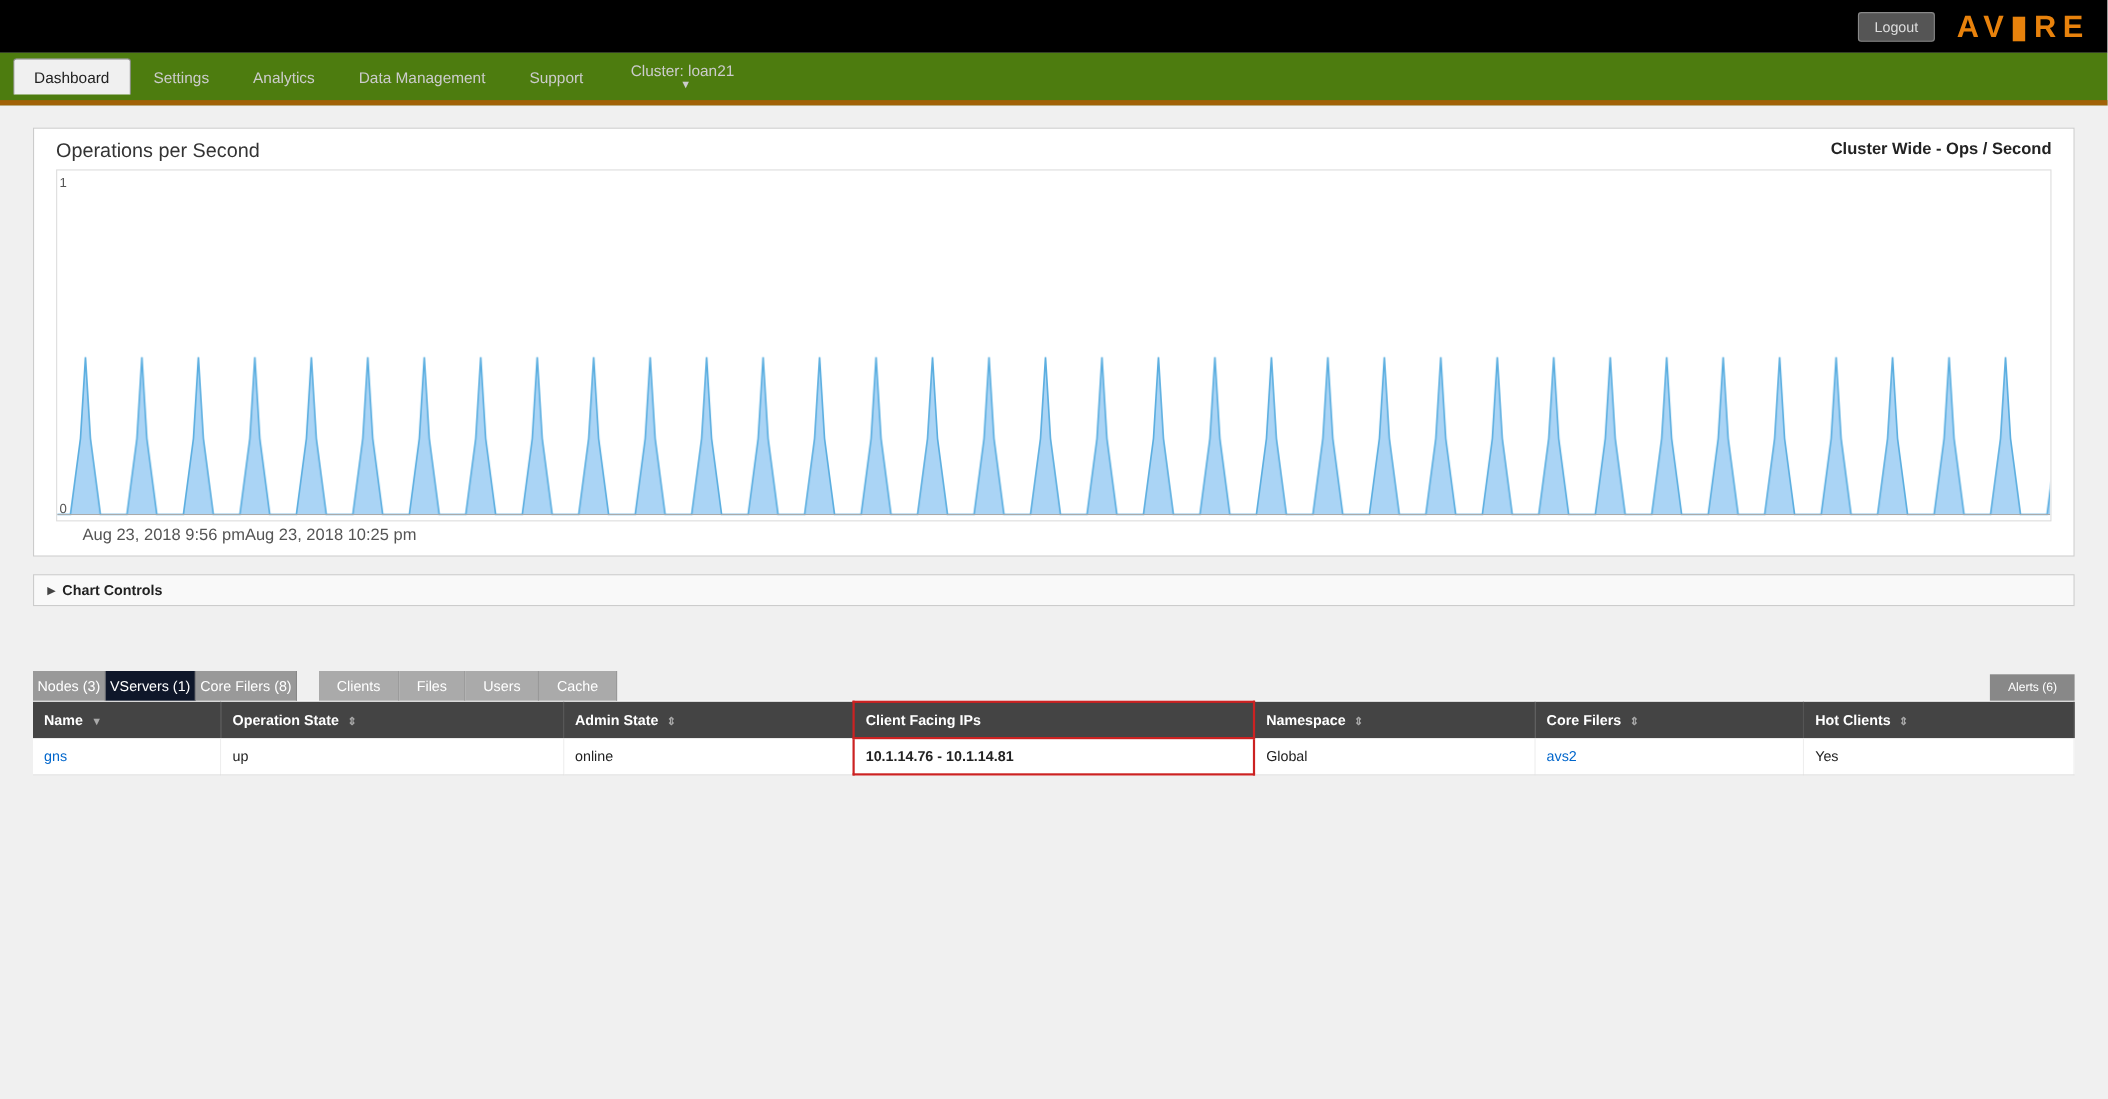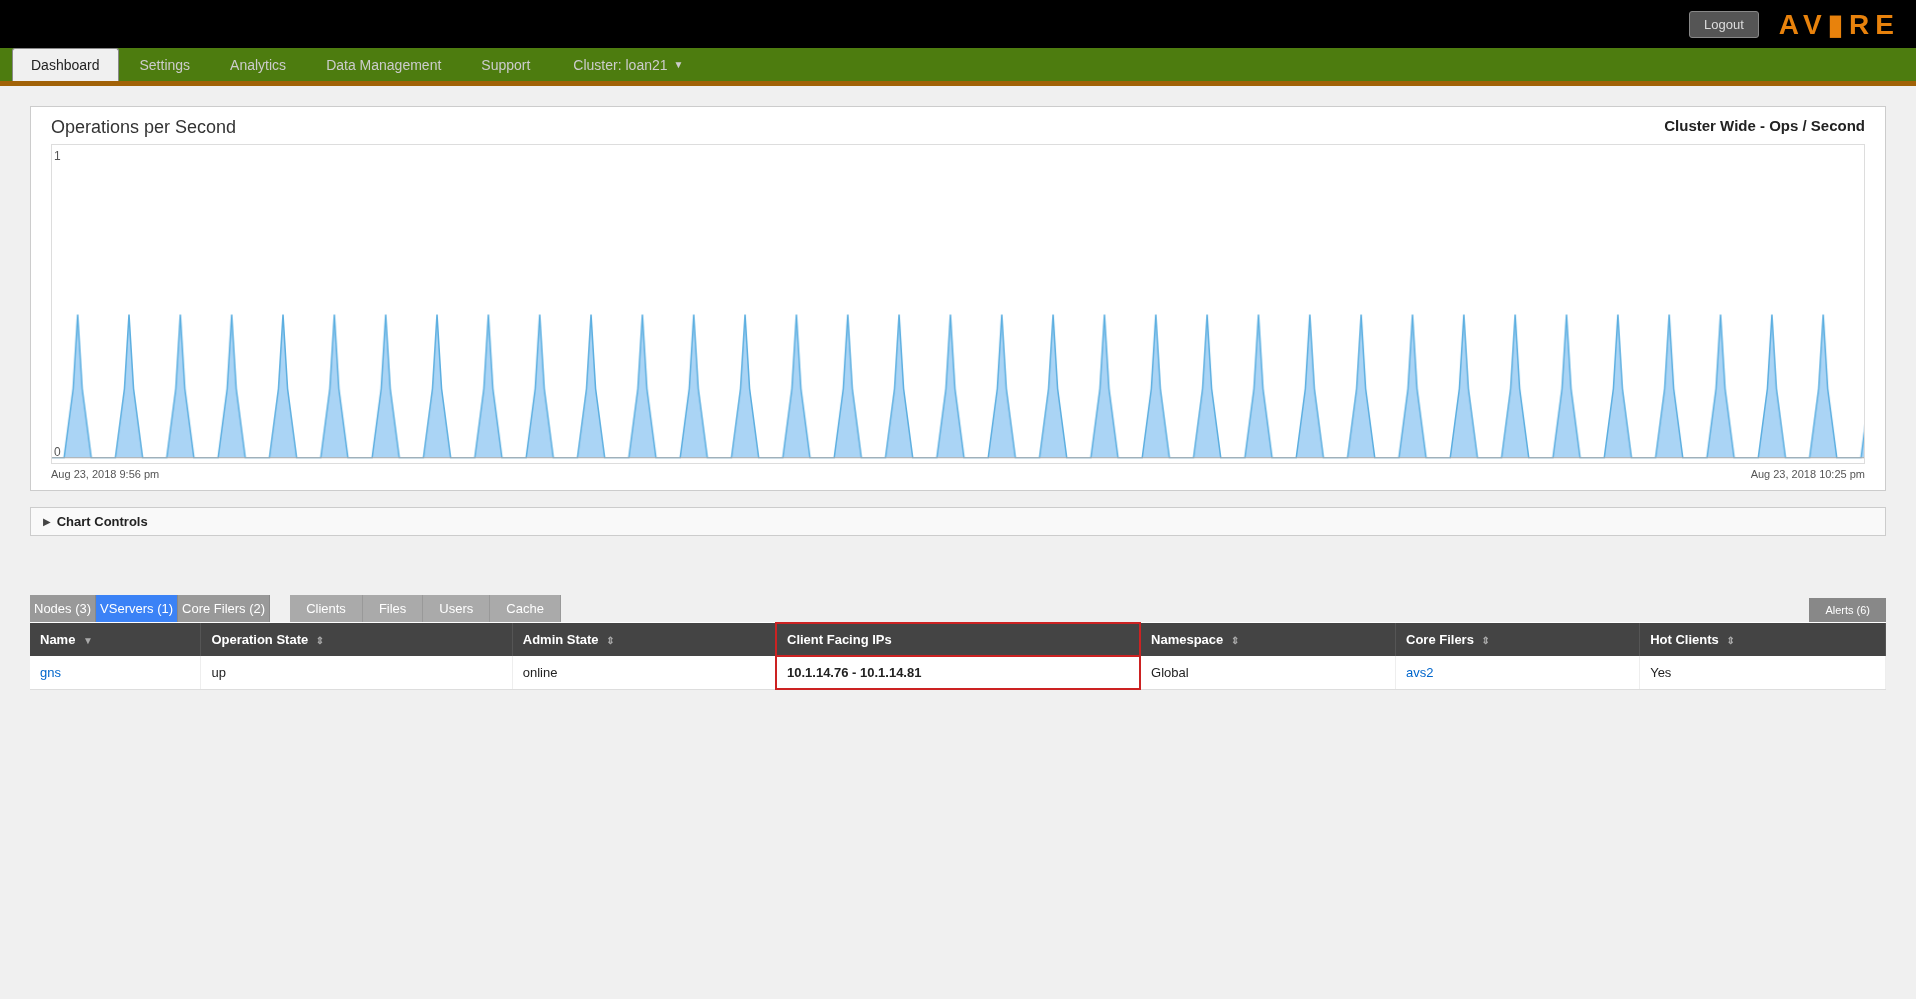--- a/index.html
+++ b/index.html
@@ -65,20 +65,21 @@
     }
 
     .cluster-selector {
       display: flex;
       align-items: center;
       color: #ccc;
       cursor: pointer;
       font-size: 14px;
       padding: 8px 12px;
       margin-left: 10px;
+      flex-direction: column;
     }
     .cluster-selector .arrow { margin-left: 6px; font-size: 10px; }
 
     
     .main { background: #f0f0f0; padding: 20px 30px; }
 
     
     .chart-section {
       background: white;
       border: 1px solid #ccc;
@@ -101,24 +102,25 @@
       overflow: hidden;
     }
     .chart-y-label {
       position: absolute;
       left: 2px;
     }
     .chart-y-top { top: 4px; font-size: 12px; color: #555; }
     .chart-y-bottom { bottom: 4px; font-size: 12px; color: #555; }
     .chart-timestamps {
       display: flex;
-      justify-content: space-between;
-      font-size: 11px;
+      justify-content: flex-start;
+      font-size: 15px;
       color: #555;
       margin-top: 4px;
+      margin-left: 24px;
     }
 
     
     .chart-svg {
       width: 100%;
       height: 100%;
     }
 
     
     .chart-controls {
@@ -186,21 +188,21 @@
       gap: 0;
     }
     .tab-item {
       padding: 6px 4px;
       background: #999;
       color: white;
       border-right: 1px solid #888;
       cursor: pointer;
       font-size: 13px;
     }
-    .tab-item.active { background: #3b82f6; margin-top: 43px; }
+    .tab-item.active { background: #0f172a; margin-top: 43px; }
     .tab-sub {
       padding: 6px 16px;
       background: #aaa;
       color: white;
       border-right: 1px solid #999;
       cursor: pointer;
       font-size: 13px;
       margin-top: 32px;
     }
     .tab-spacer { flex: 1; }
@@ -267,21 +269,21 @@
   <div class="chart-controls">
     <span class="triangle">▶</span>
     <strong>Chart Controls</strong>
   </div>
 
   <div class="table-section">
 
     <div class="tab-row">
       <div class="tab-item">Nodes (3)</div>
       <div class="tab-item active">VServers (1)</div>
-      <div class="tab-item">Core Filers (2)</div>
+      <div class="tab-item">Core Filers (8)</div>
       <div style="width:20px;"></div>
       <div class="tab-sub">Clients</div>
       <div class="tab-sub">Files</div>
       <div class="tab-sub">Users</div>
       <div class="tab-sub">Cache</div>
       <div class="tab-spacer"></div>
       <div class="tab-alert">Alerts (6)</div>
     </div>
 
     <table class="data-table">

